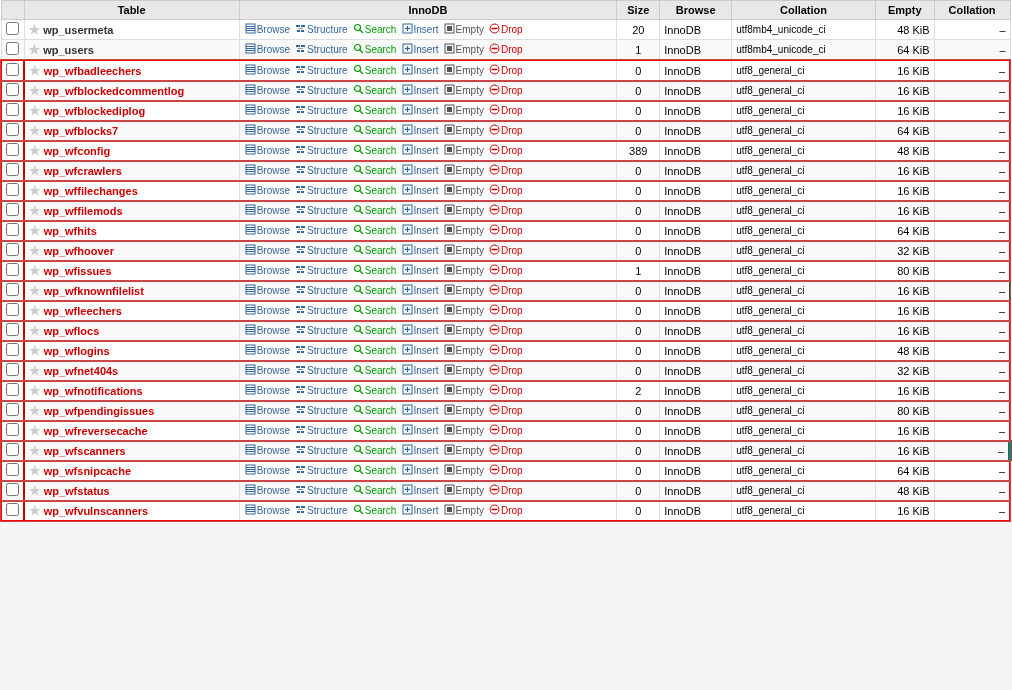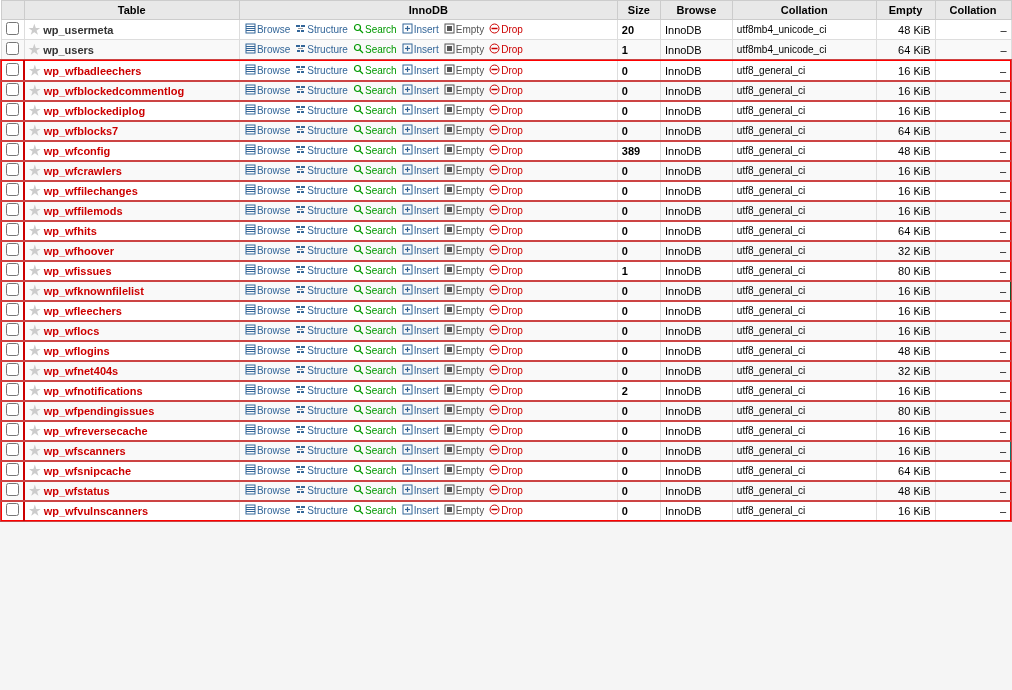--- a/index.html
+++ b/index.html
@@ -16,21 +16,21 @@
     .name-col.highlighted { color: #cc0000; border-left: 2px solid red; }
     .action-btn { display: inline-flex; align-items: center; gap: 1px; color: #333; text-decoration: none; margin: 0 1px; font-size: 10px; cursor: pointer; }
     .action-btn .icon { font-size: 10px; }
     .browse-btn { color: #336699; }
     .structure-btn { color: #336699; }
     .search-btn { color: #009900; }
     .insert-btn { color: #336699; }
     .empty-btn { color: #555; }
     .drop-btn { color: #cc0000; }
     .star-icon { color: #ccc; font-size: 13px; cursor: pointer; }
-    .rows-col { text-align: left; min-width: 30px; font-weight: bold; }
+    .rows-col { text-align: center; min-width: 30px; }
     .engine-col { min-width: 55px; }
     .collation-col { min-width: 110px; font-size: 10px; }
     .size-col { min-width: 45px; text-align: right; }
     .overhead-col { min-width: 20px; text-align: right; }
     .highlighted-row td.name-col { 
       border-left: 2px solid #cc0000;
     }
     input[type="checkbox"] { cursor: pointer; }
     .actions-cell { white-space: nowrap; }
   </style>
@@ -1137,21 +1137,21 @@
                   <line x1="2.5" y1="5.5" x2="8.5" y2="5.5" stroke="#cc0000" stroke-width="1.5"></line>
                 </svg></span>
               <span>Drop</span>
             </span> </td>
           <td class="rows-col">0</td>
           <td class="engine-col">InnoDB</td>
           <td class="collation-col">utf8_general_ci</td>
           <td class="size-col">16 KiB</td>
           <td class="overhead-col">–</td>
         </tr>
-        <tr class="highlighted-row" style="outline: rgb(204, 68, 68) solid 1px; border-left: 2px solid red; border-right: 2px solid #0f766e;">
+        <tr class="highlighted-row" style="outline: rgb(204, 68, 68) solid 1px; border-left: 2px solid red; border-right: 4px solid #0f766e;">
           <td class="checkbox-col"><input type="checkbox" style=""></td>
           <td class="name-col highlighted"><span class="star-icon" style="margin-right: 3px;">★</span><span>wp_wfscanners</span></td>
           <td class="actions-cell"><span class="action-btn browse-btn" style="cursor: pointer;">
               <span class="icon"><svg width="11" height="11" viewBox="0 0 11 11">
                   <rect x="1" y="1" width="9" height="9" fill="none" stroke="#336699" stroke-width="1"></rect>
                   <rect x="1" y="3" width="9" height="1" fill="#336699"></rect>
                   <rect x="1" y="5" width="9" height="1" fill="#336699"></rect>
                   <rect x="1" y="7" width="9" height="1" fill="#336699"></rect>
                 </svg></span>
               <span>Browse</span>

